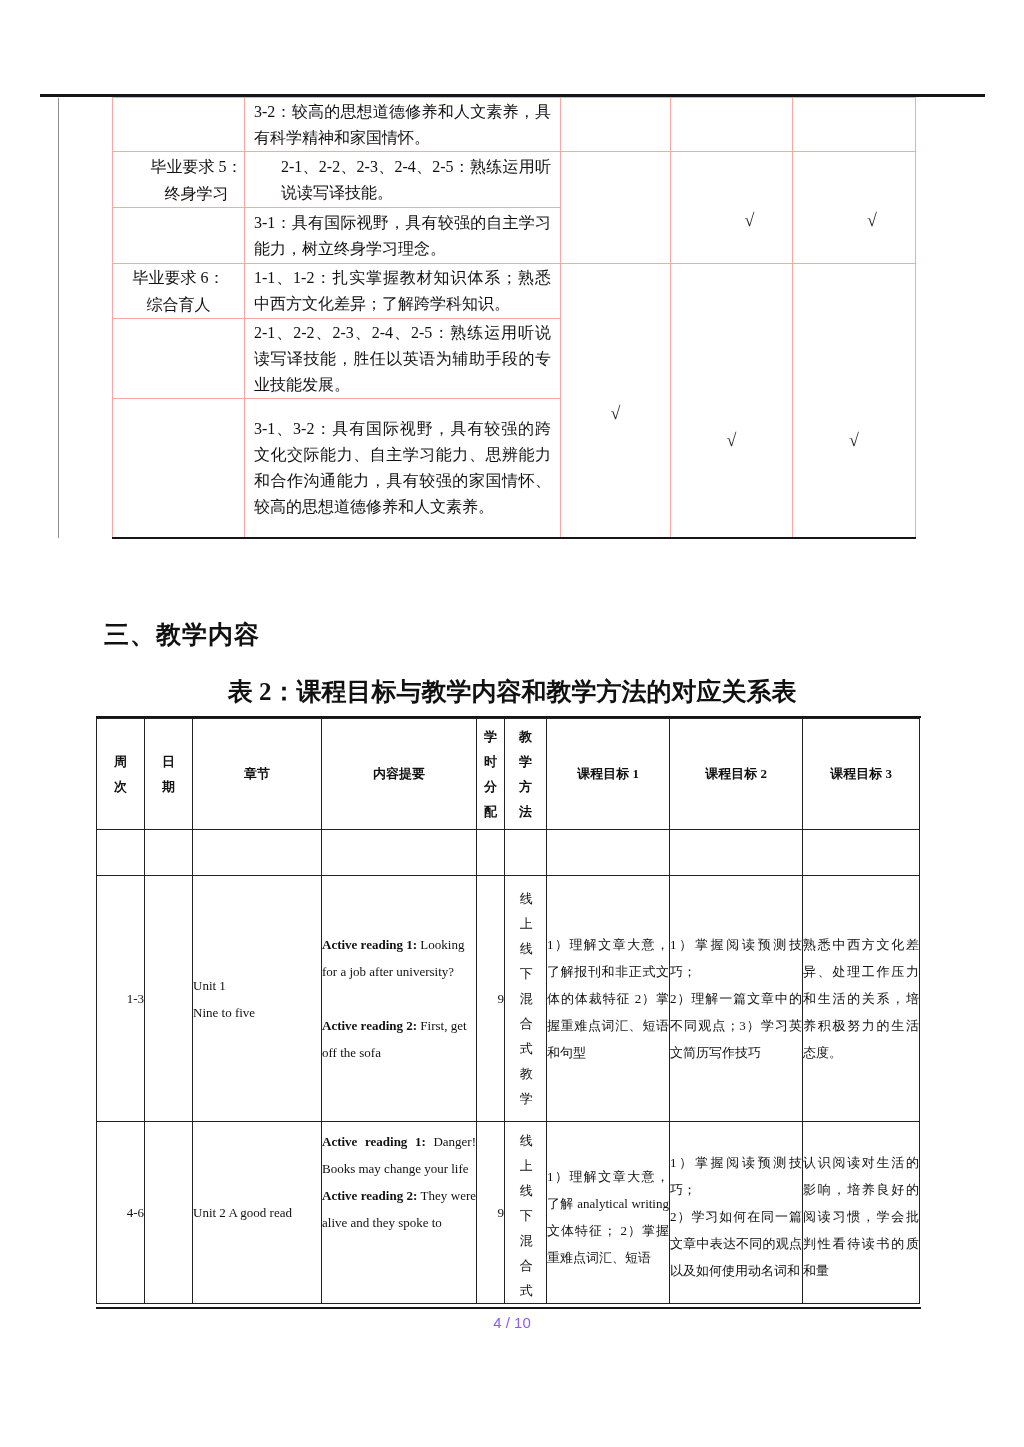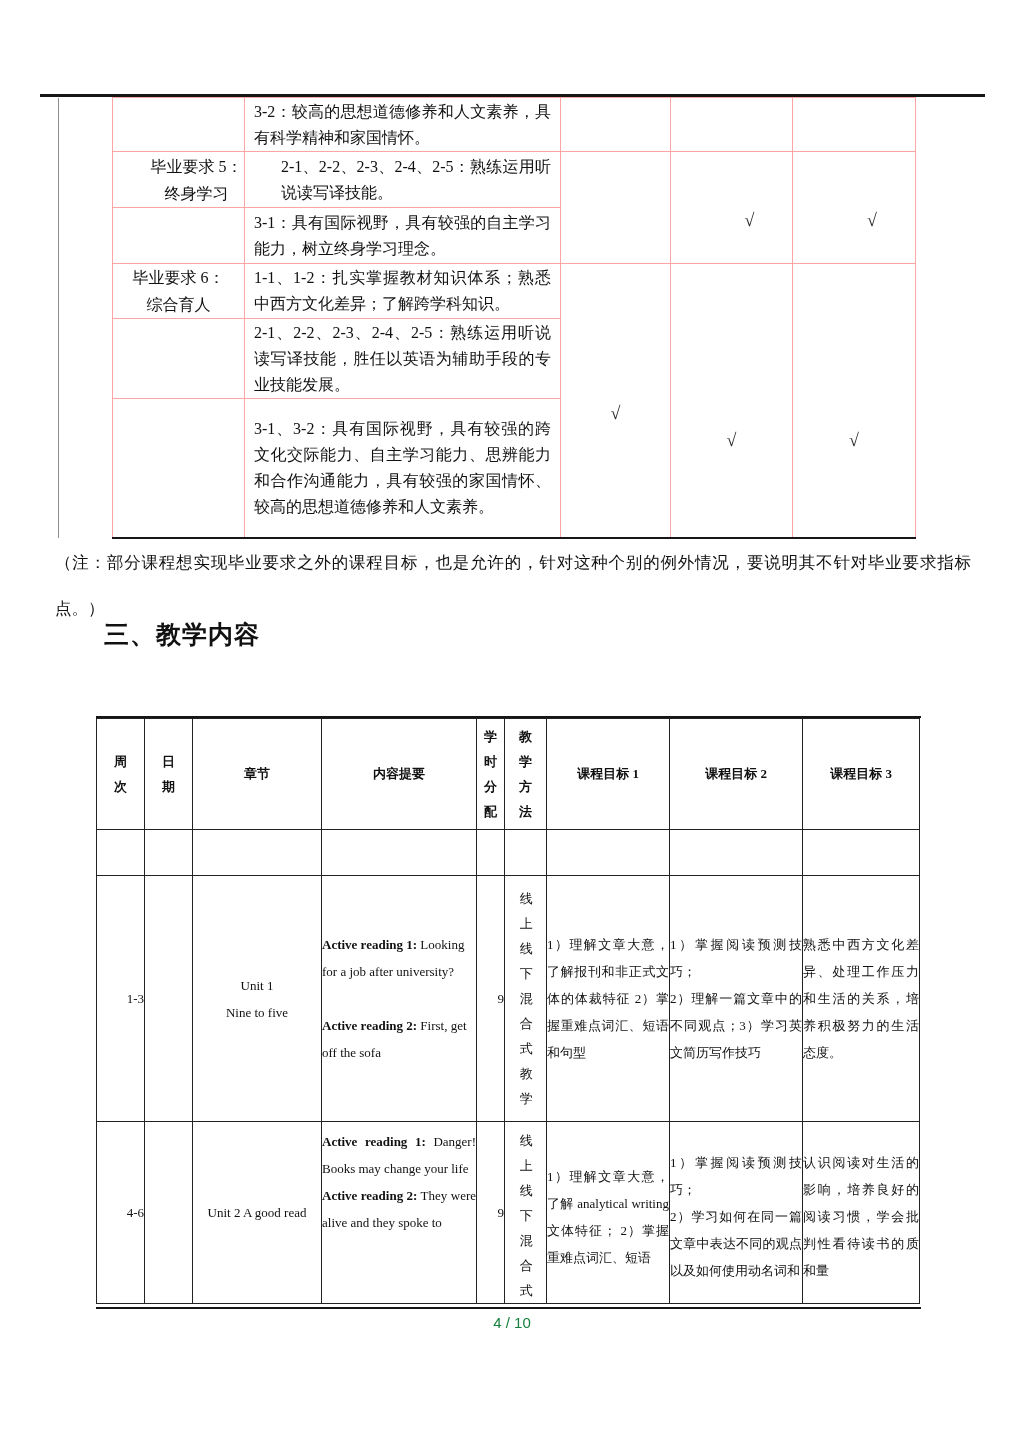--- a/index.html
+++ b/index.html
@@ -45,34 +45,34 @@
   .t2{border-collapse:collapse;table-layout:fixed;width:823px;}
   .t2 th,.t2 td{border:1px solid #222;font-size:13px;vertical-align:middle;padding:0;}
   .t2 th{font-weight:bold;text-align:center;}
   .t2 tr.hd th{height:110px;}
   .t2 tr.blank td{height:45px;}
   .t2 tr.r1 td{height:245px;}
   .vt{width:1.15em;margin:0 auto;line-height:25px;word-break:break-all;text-align:center;}
   .vt2{width:1.1em;margin:0 auto;line-height:25px;word-break:break-all;text-align:right;}
   .ctr{text-align:right;}
   .pre{white-space:pre-line;line-height:27px;}
-  .chap{text-align:center;line-height:27px;padding:0 5px;margin-left:28px;}
+  .chap{line-height:27px;padding:0 5px;margin-left:28px;}
   .content{padding:6px 10px;line-height:27px;}
   .content p{margin:0;}
   .content p.gap{margin-bottom:27px;}
   .goal{vertical-align:top;text-align:justify;white-space:pre-line;line-height:27px;
     padding:18px 8px 4px 9px;}
   .t2 tr.r2 td.goal{padding-top:8px;}
   .t2 tr.r2 td.content{vertical-align:top;padding-top:6px;text-align:justify;}
   .t2 tr.r2 td.method{vertical-align:top;padding-top:6px;}
   .method{text-align:center;}
 
   
   .footer{position:absolute;top:1314px;left:0;width:100%;text-align:center;
-    font-size:15px;font-family:"Liberation Sans","DejaVu Sans",sans-serif;color:#15803d;}
+    font-size:15px;font-family:"Liberation Sans","DejaVu Sans",sans-serif;color:#8b5cf6;}
 </style>
 </head>
 <body>
 
 <div class="page">
 
   <div class="hdr-rule"></div>
 
   <table class="t1">
     <colgroup>
@@ -116,22 +116,22 @@
         <td class="lbl"></td>
         <td class="desc">2-1、2-2、2-3、2-4、2-5：熟练运用听说读写译技能，胜任以英语为辅助手段的专业技能发展。</td>
       </tr>
       <tr class="rf">
         <td class="lbl"></td>
         <td class="desc">3-1、3-2：具有国际视野，具有较强的跨文化交际能力、自主学习能力、思辨能力和合作沟通能力，具有较强的家国情怀、较高的思想道德修养和人文素养。</td>
       </tr>
     </tbody>
   </table>
 
-  <div class="note">（注：部分课程想实现毕业要求之外的课程目标，也是允许的，针对这种个别的例外情况，要说明其不针对毕业要求指标点。）</div>
   <div class="sec-h">三、教学内容</div>
+  <div class="t2-title">表 2：课程目标与教学内容和教学方法的对应关系表</div>
 
   <div class="t2wrap">
     <table class="t2">
       <colgroup>
         <col style="width:48px">
           <col style="width:48px">
           <col style="width:129px">
         <col style="width:155px">
           <col style="width:28px">
           <col style="width:42px">

